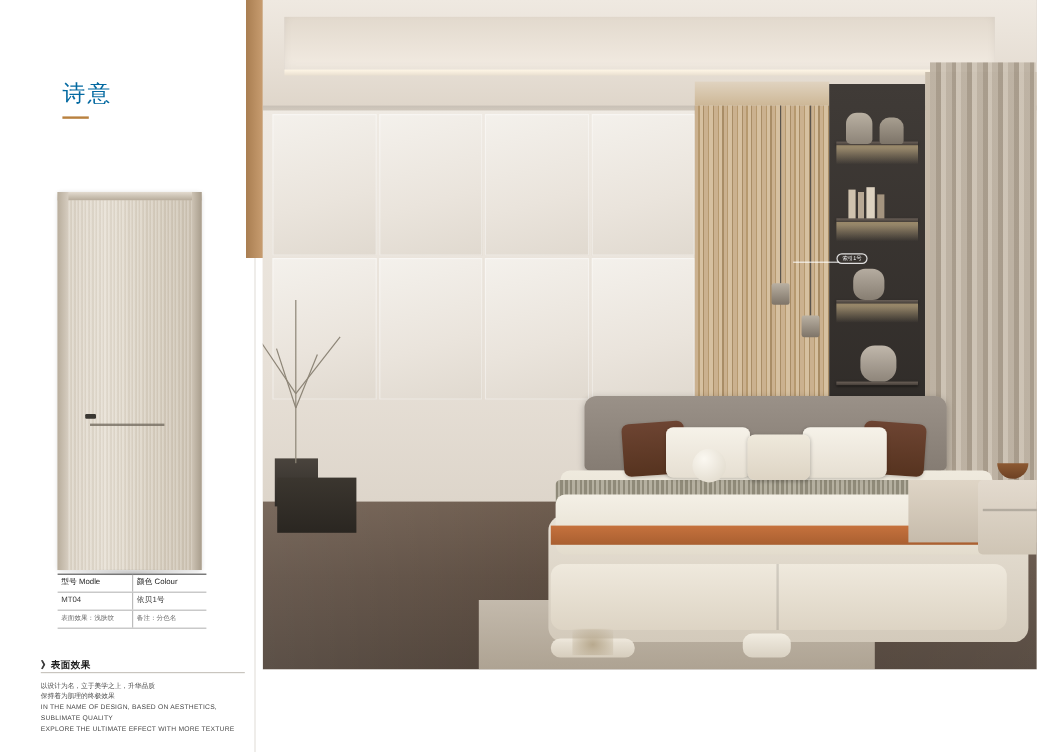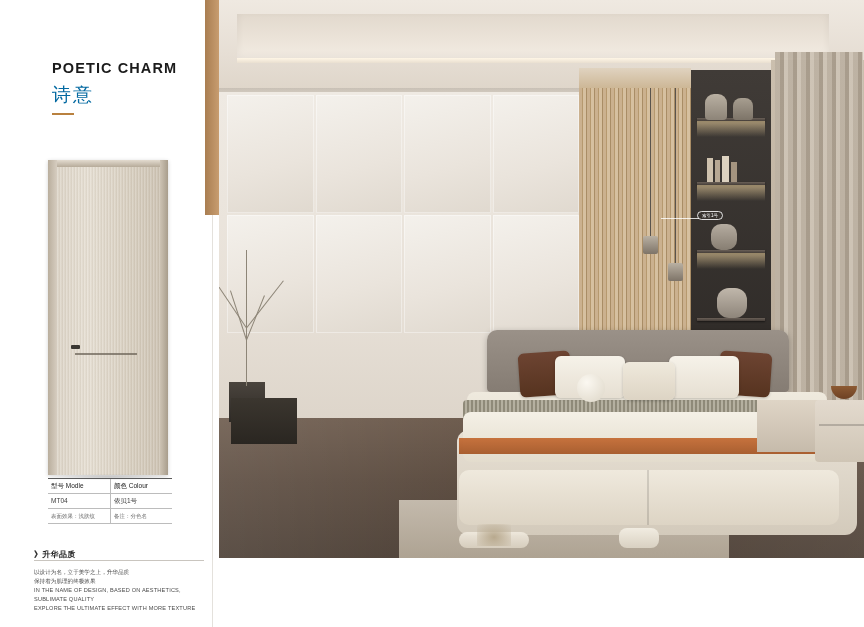--- a/index.html
+++ b/index.html
@@ -450,21 +450,20 @@
   }
 </style>
 </head>
 <body>
 
 <div class="page">
 
   <div class="left-panel">
 
     <div class="title-block">
-      <div class="title-en">POETIC CHARM</div>
       <div class="title-cn">
         <div>诗意</div>
       </div>
       <div class="title-rule"></div>
     </div>
 
     <div class="door-wrap">
       <div class="door-frame"></div>
       <div class="door-head"></div>
       <div class="door-jamb-left"></div>
@@ -485,21 +484,21 @@
         <div class="spec-cell c-50">MT04</div>
         <div class="spec-cell c-50 divider-v">依贝1号</div>
       </div>
       <div class="spec-row last">
         <div class="spec-cell c-50 spec-small">表面效果：浅肤纹</div>
         <div class="spec-cell c-50 divider-v spec-small">备注：分色名</div>
       </div>
     </div>
 
     <div class="design-lang">
-      <div class="dl-title">》升华品质</div>
+      <div class="dl-title">》表面效果</div>
       <div class="dl-line"></div>
       <div class="dl-body">
         <div>以设计为名，立于美学之上，升华品质</div>
         <div>保持着为肌理的终极效果</div>
         <div class="en">IN THE NAME OF DESIGN, BASED ON AESTHETICS, SUBLIMATE QUALITY</div>
         <div class="en">EXPLORE THE ULTIMATE EFFECT WITH MORE TEXTURE</div>
       </div>
     </div>
 
     <div class="tan-bar"></div>

